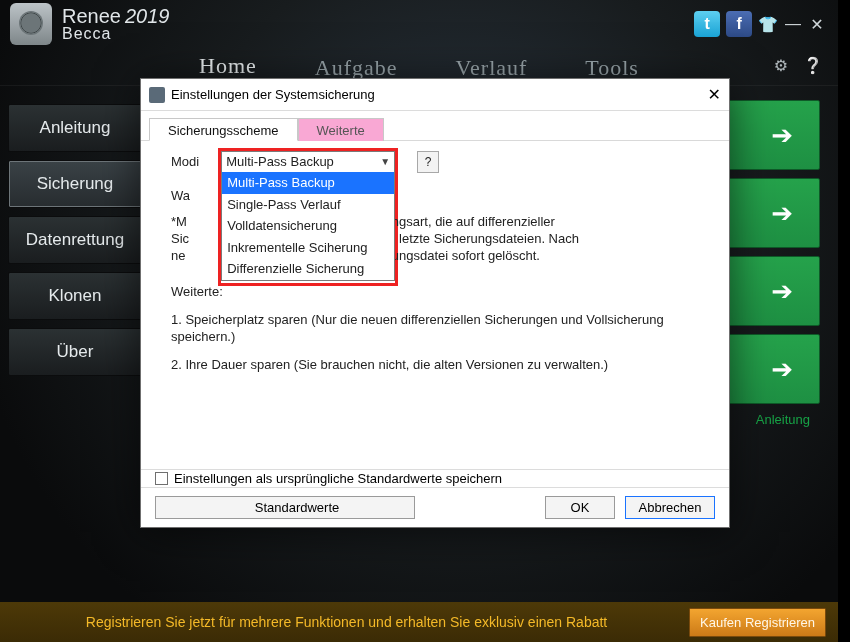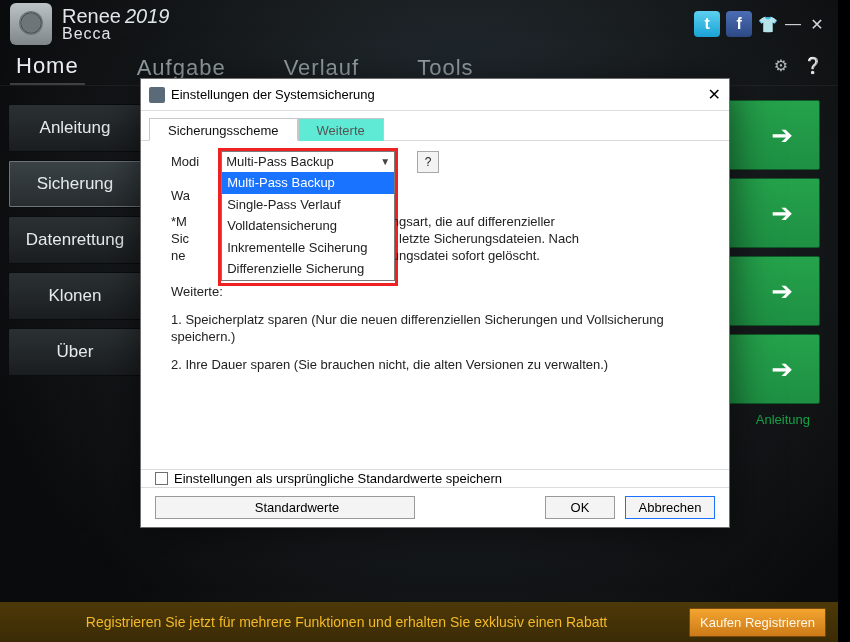--- a/index.html
+++ b/index.html
@@ -48,23 +48,25 @@
 .tw{ background:linear-gradient(180deg,#5dcff0,#1ba4d6);}
 .fb{ background:linear-gradient(180deg,#4b6db3,#2d4a86);}
 .shirt{ color:#a8b0b4; font-size:16px;}
 .winbtn{ color:#cfd6d9; width:18px; font-size:16px; text-align:center;}
 
 .navbar{
   height:38px;
   display:flex;
   align-items:flex-end;
   padding:0 10px;
+  justify-content:center;
   gap:46px;
   position:relative;
   border-bottom:1px solid rgba(255,255,255,.05);
+  font-family:Liberation Serif, serif;
 }
 .navbar .tab{ color:#9aa6ab; font-size:22px; letter-spacing:1px; padding:0 6px 4px;}
 .navbar .tab.active{ color:#e9eef0; border-bottom:2px solid rgba(255,255,255,.2);}
 .navbar .tools{ position:absolute; right:14px; top:6px; display:flex; gap:10px; color:#aeb6ba;}
 .tools span{ width:22px; height:22px; display:inline-flex; align-items:center; justify-content:center;}
 
 .body{
   display:flex;
   height:calc(100% - 48px - 38px - 40px);
 }
@@ -143,21 +145,21 @@
   height:30px;
   display:flex;
   border-bottom:1px solid #d9d9d9;
   padding:6px 8px 0;
   gap:0;
 }
 .dlg-tab{
   padding:4px 18px;
   border:1px solid #c8c8c8;
   border-bottom:none;
-  background:#5eead4;
+  background:#f9a8d4;
   color:#555;
   font-size:13px;
   position:relative;
   top:1px;
 }
 .dlg-tab.active{
   background:#fff; color:#111;
   border-bottom:1px solid #fff;
 }
 .dlg-body{

